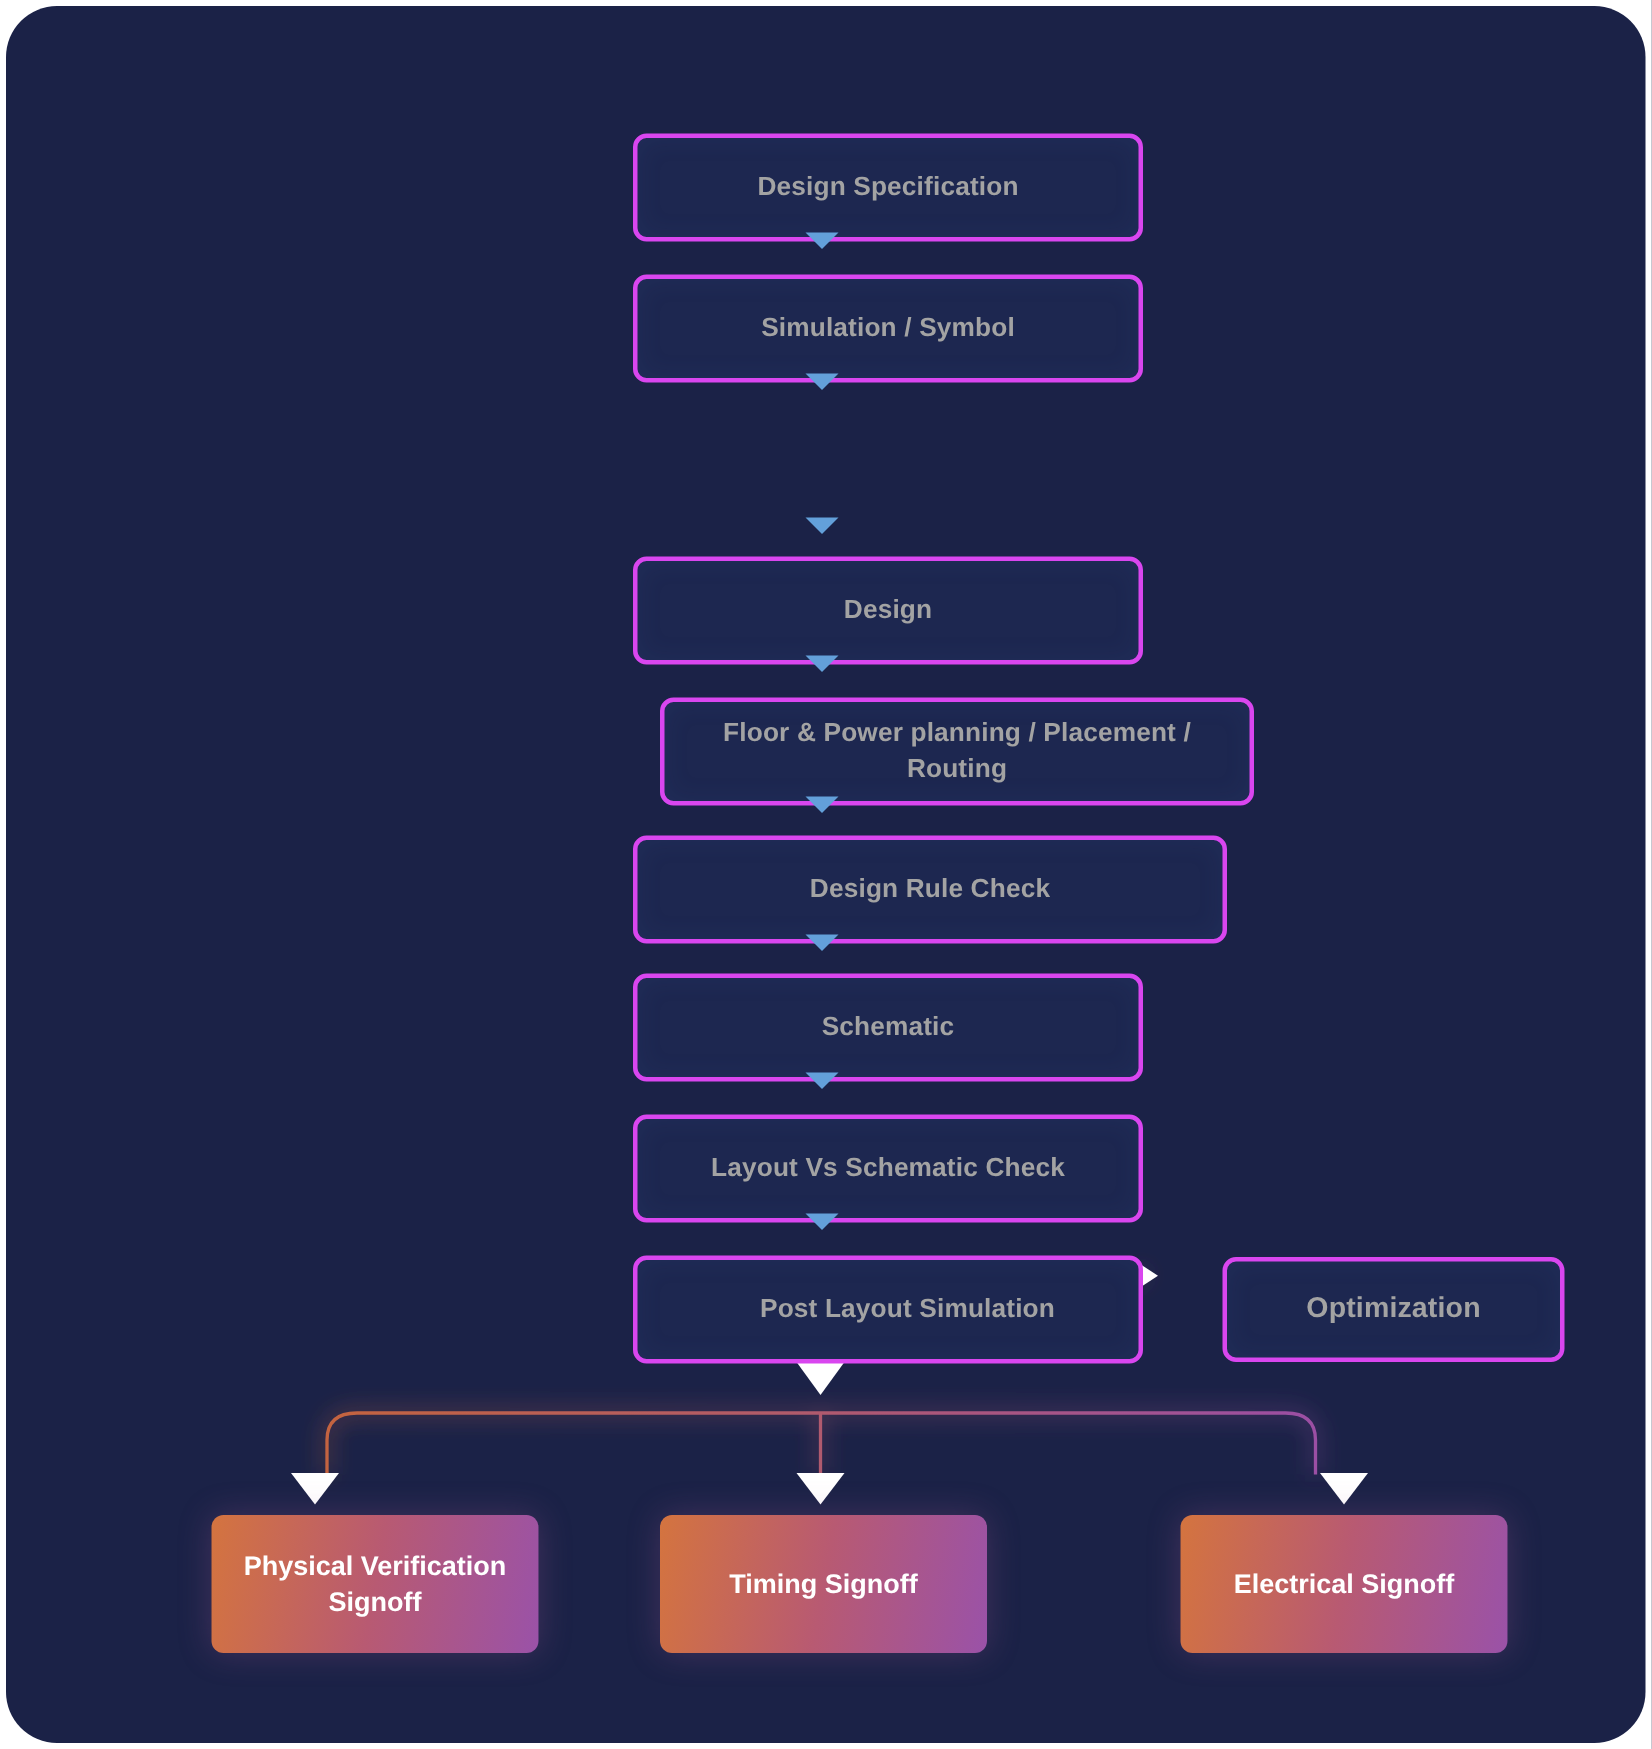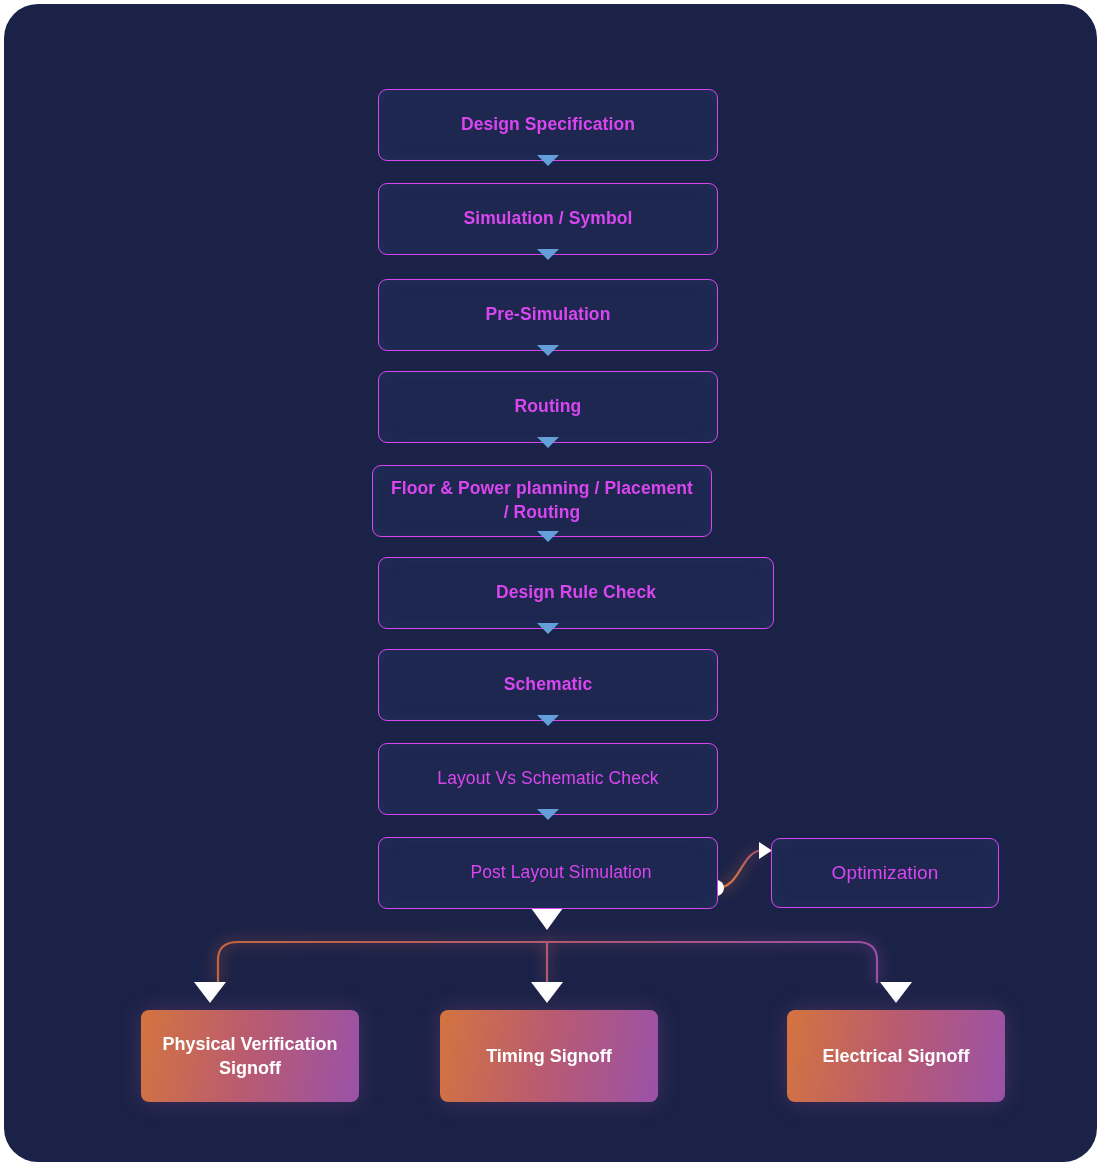--- a/index.html
+++ b/index.html
@@ -38,32 +38,33 @@
   
   .node {
     position: absolute;
     box-sizing: border-box;
     display: flex;
     align-items: center;
     justify-content: center;
     text-align: center;
     border-radius: 9px;
     background: #1d2750;
-    border: 1px solid #d946ef;
-    color: #d946ef;
+    border: 3px solid #d946ef;
+    color: #a3a3a3;
     font-size: 17.5px;
     font-weight: 700;
     letter-spacing: 0.1px;
     line-height: 1.35;
     padding: 4px 14px;
     box-shadow: 0 0 18px rgba(70,110,180,0.10) inset;
+    margin-left: 44px;
   }
 
   .node.soft {
-    font-weight: 400;
+    font-weight: 700;
   }
 
   
   .signoff {
     position: absolute;
     box-sizing: border-box;
     display: flex;
     align-items: center;
     justify-content: center;
     text-align: center;
@@ -142,31 +143,28 @@
   <div class="node" style="left:374px; top:85px; width:340px; height:72px;">
     <span>Design Specification</span>
   </div>
   <div class="tri-blue" style="left:533px; top:151px;"></div>
 
   <div class="node" style="left:374px; top:179px; width:340px; height:72px;">
     <span>Simulation / Symbol</span>
   </div>
   <div class="tri-blue" style="left:533px; top:245px;"></div>
 
-  <div class="node" style="left:374px; top:275px; width:340px; height:72px;">
-    <span>Pre-Simulation</span>
-  </div>
   <div class="tri-blue" style="left:533px; top:341px;"></div>
 
   <div class="node" style="left:374px; top:367px; width:340px; height:72px;">
-    <span>Routing</span>
+    <span>Design</span>
   </div>
   <div class="tri-blue" style="left:533px; top:433px;"></div>
 
-  <div class="node" style="left:368px; top:461px; width:340px; height:72px;">
+  <div class="node" style="left:392px; top:461px; width:396px; height:72px;">
     <span>Floor &amp; Power planning / Placement / Routing</span>
   </div>
   <div class="tri-blue" style="left:533px; top:527px;"></div>
 
   <div class="node" style="left:374px; top:553px; width:396px; height:72px;">
     <span>Design Rule Check</span>
   </div>
   <div class="tri-blue" style="left:533px; top:619px;"></div>
 
   <div class="node" style="left:374px; top:645px; width:340px; height:72px;">

